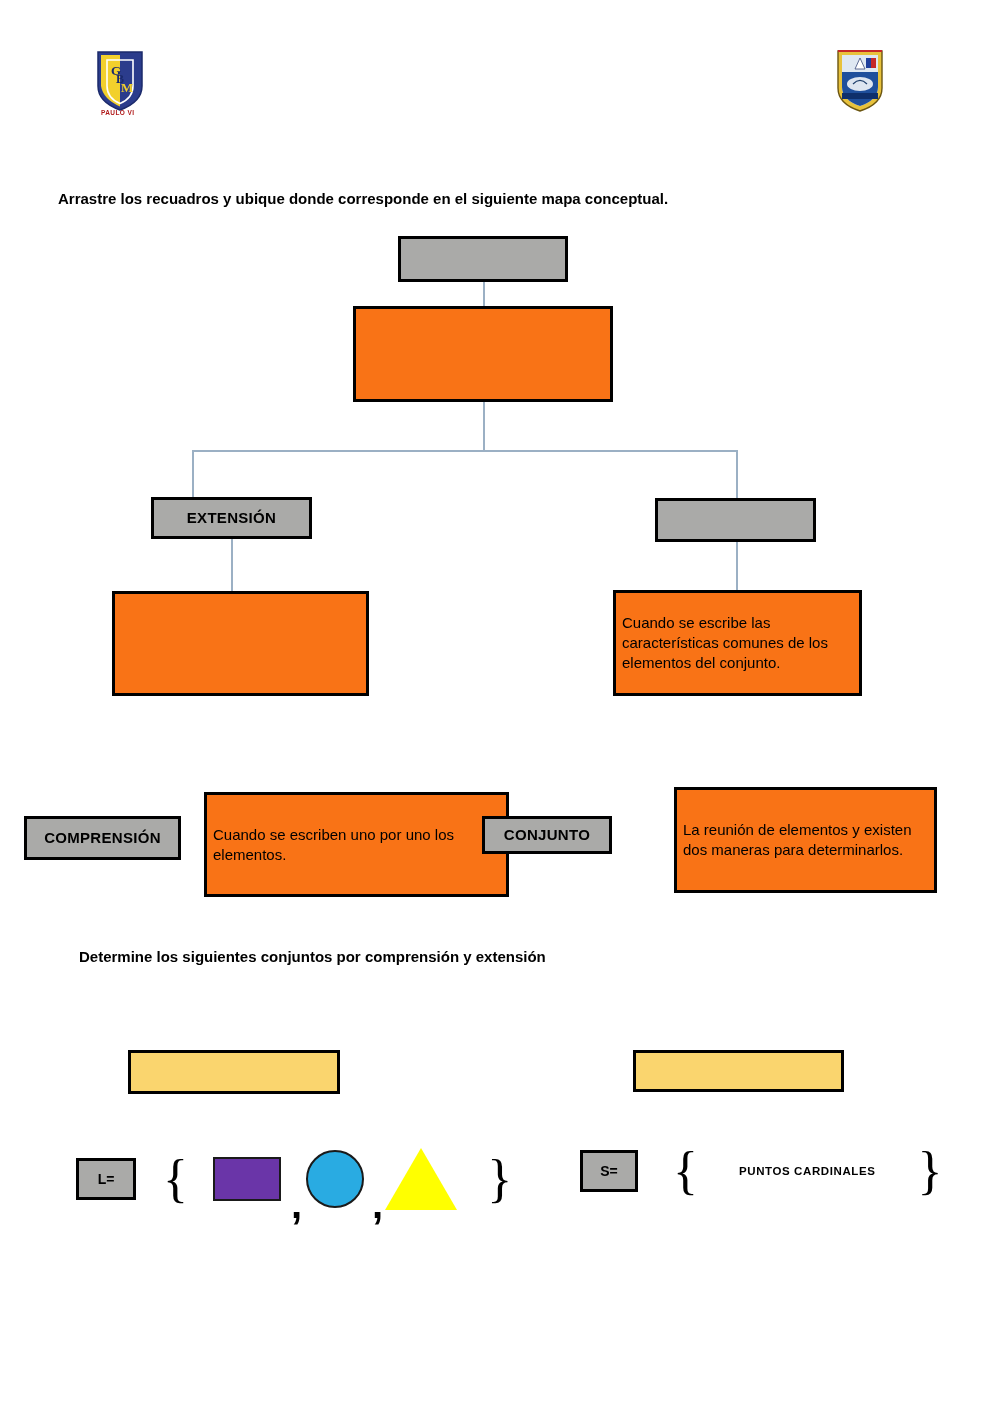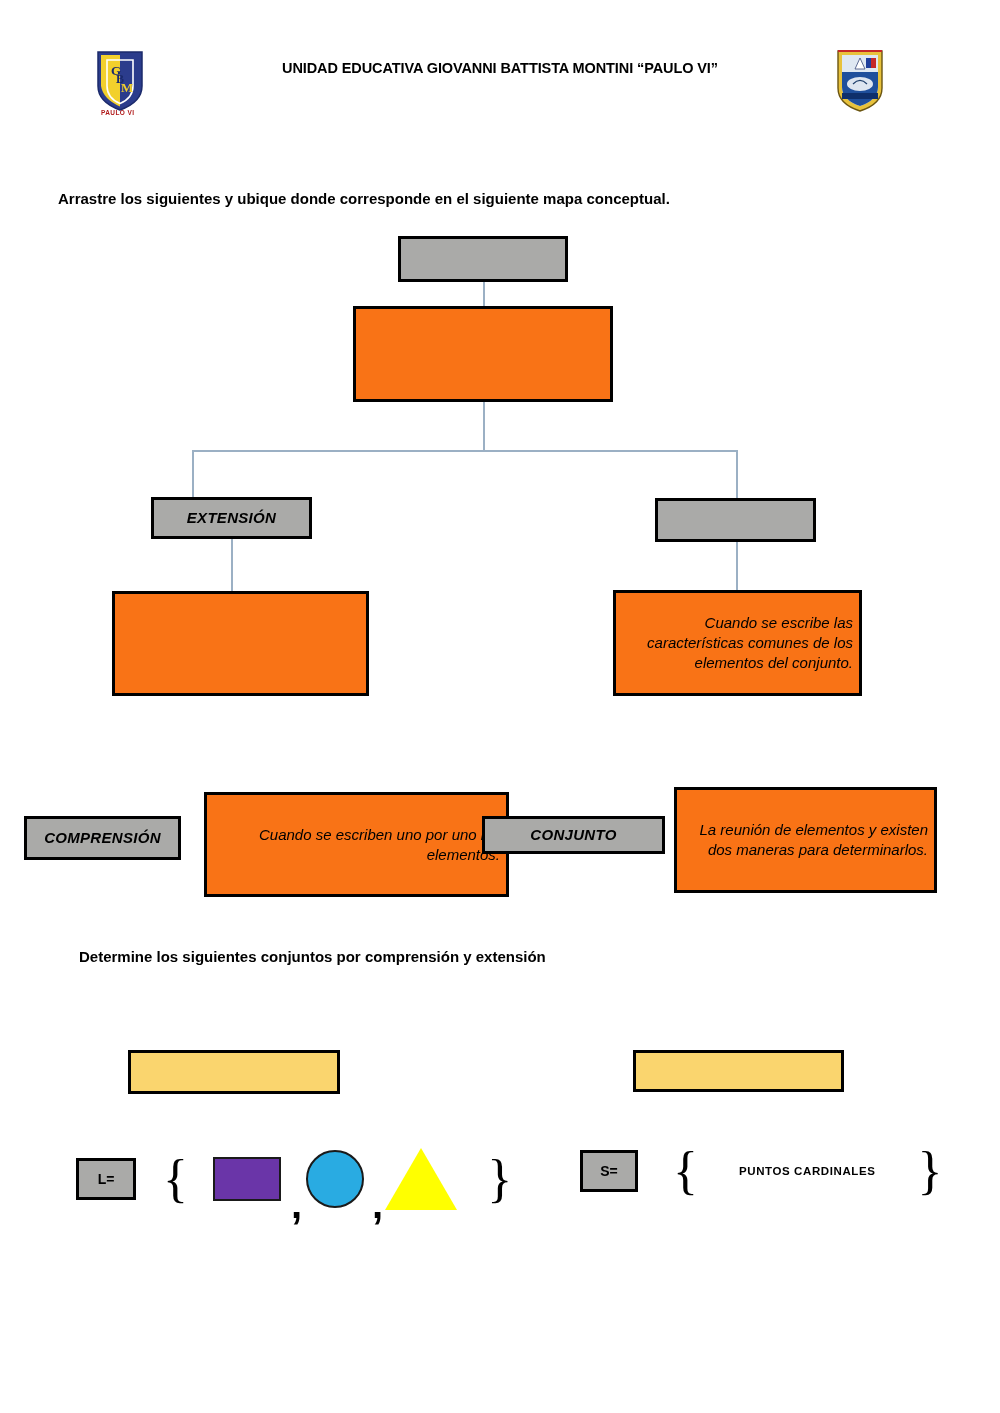--- a/index.html
+++ b/index.html
@@ -63,42 +63,41 @@
   #instr-1 { left: 58px; top: 190px; }
   #instr-2 { left: 58px; top: 948px; margin-left: 21px; }
 
   
   .box {
     position: absolute;
     border: 3px solid #000000;
     display: flex;
     align-items: center;
     justify-content: center;
-    text-align: right;
+    text-align: left;
     font-size: 15px;
     line-height: 1.32;
     padding: 14px 6px;
-    font-style: italic;
   }
   .box.gray   { background: #aaaaa8; font-weight: bold; letter-spacing: 0.3px; }
   .box.light  { background: #f97316; }
   .box.yellow { background: #fad56e; }
 
   
   #node-root      { left: 398px; top: 236px; width: 170px; height: 46px; }
   #node-def       { left: 353px; top: 306px; width: 260px; height: 96px; }
   #node-extension { left: 151px; top: 497px; width: 161px; height: 42px; }
   #node-right-term{ left: 655px; top: 498px; width: 161px; height: 44px; }
   #node-ext-desc  { left: 112px; top: 591px; width: 257px; height: 105px; }
   #node-comp-desc { left: 613px; top: 590px; width: 249px; height: 106px; }
 
   
   #drag-comprension { left: 24px;  top: 816px; width: 157px; height: 44px; }
   #drag-uno-por-uno { left: 204px; top: 792px; width: 305px; height: 105px; }
-  #drag-conjunto    { left: 482px; top: 816px; width: 183px; height: 38px; }
+  #drag-conjunto    { left: 482px; top: 816px; width: 130px; height: 38px; }
   #drag-reunion     { left: 674px; top: 787px; width: 263px; height: 106px; }
 
   
   #answer-l { left: 128px; top: 1050px; width: 212px; height: 44px; }
   #answer-s { left: 633px; top: 1050px; width: 211px; height: 42px; }
 
   
   .line {
     position: absolute;
     background: #9bb0c4;
@@ -190,41 +189,40 @@
       <path d="M9 7 H28 V38.5 Q28 52 28 58.5 Q11 51 9 38 Z" fill="#f2d02c"></path>
       <path d="M28 7 H47 V38 Q45 51 28 58.5 Q28 52 28 38.5 Z" fill="#2b3c8c"></path>
       <path d="M15 12 H41 V38 Q41 50 28 55.5 Q15 50 15 38 Z" fill="none" stroke="#ffffff" stroke-width="1.6"></path>
       <text x="19" y="27" font-family="Liberation Serif, serif" font-size="13" font-weight="bold" fill="#1b2a6b">G</text>
       <text x="24" y="35" font-family="Liberation Serif, serif" font-size="12" font-weight="bold" fill="#1b2a6b">B</text>
       <text x="29" y="44" font-family="Liberation Serif, serif" font-size="13" font-weight="bold" fill="#f2d02c">M</text>
       <text x="9" y="67" font-family="Liberation Sans, sans-serif" font-size="6.5" font-weight="bold" fill="#b01a1a" letter-spacing="0.4">PAULO VI</text>
     </svg>
   </div>
 
-  <div class="school-name">UNIDAD EDUCATIVA GIOVANNI BATTISTA MONTINI “PAULO VI”</div>
 
 
   <div class="logo-right">
     <svg width="54" height="66" viewBox="0 0 54 66">
       <path d="M5 3 H49 V40 Q49 56 27 63 Q5 56 5 40 Z" fill="#e8c23c" stroke="#6b5510" stroke-width="1.4"></path>
       <path d="M9 7 H45 V39 Q45 52 27 58 Q9 52 9 39 Z" fill="#ffffff"></path>
       <rect x="9" y="7" width="36" height="17" fill="#dfe8f2"></rect>
       <polygon points="27,10 32,21 22,21" fill="#ffffff" stroke="#3a4a7a" stroke-width="0.8"></polygon>
       <rect x="33" y="10" width="5" height="10" fill="#1f3f9c"></rect>
       <rect x="38" y="10" width="5" height="10" fill="#c62828"></rect>
       <path d="M9 24 H45 V39 Q45 52 27 58 Q9 52 9 39 Z" fill="#1f4f9c"></path>
       <ellipse cx="27" cy="36" rx="13" ry="7" fill="#ffffff" opacity="0.85"></ellipse>
       <path d="M20 36 q7 -7 14 0" fill="none" stroke="#1f3f6b" stroke-width="1.2"></path>
       <rect x="9" y="45" width="36" height="6" fill="#0f2f6b"></rect>
       <path d="M5 3 H49" stroke="#c62828" stroke-width="2"></path>
     </svg>
   </div>
 </div>
 
-<div class="instruction" id="instr-1">Arrastre los siguientes y ubique donde corresponde en el siguiente mapa conceptual.</div>
+<div class="instruction" id="instr-1">Arrastre los recuadros y ubique donde corresponde en el siguiente mapa conceptual.</div>
 
 <div class="line vline" id="conn-root-def"></div>
 <div class="line vline" id="conn-def-down"></div>
 <div class="line hline" id="conn-bar"></div>
 <div class="line vline" id="conn-bar-left"></div>
 <div class="line vline" id="conn-bar-right"></div>
 <div class="line vline" id="conn-ext-down"></div>
 <div class="line vline" id="conn-right-down"></div>
 
 <div class="box gray" id="node-root"></div>

